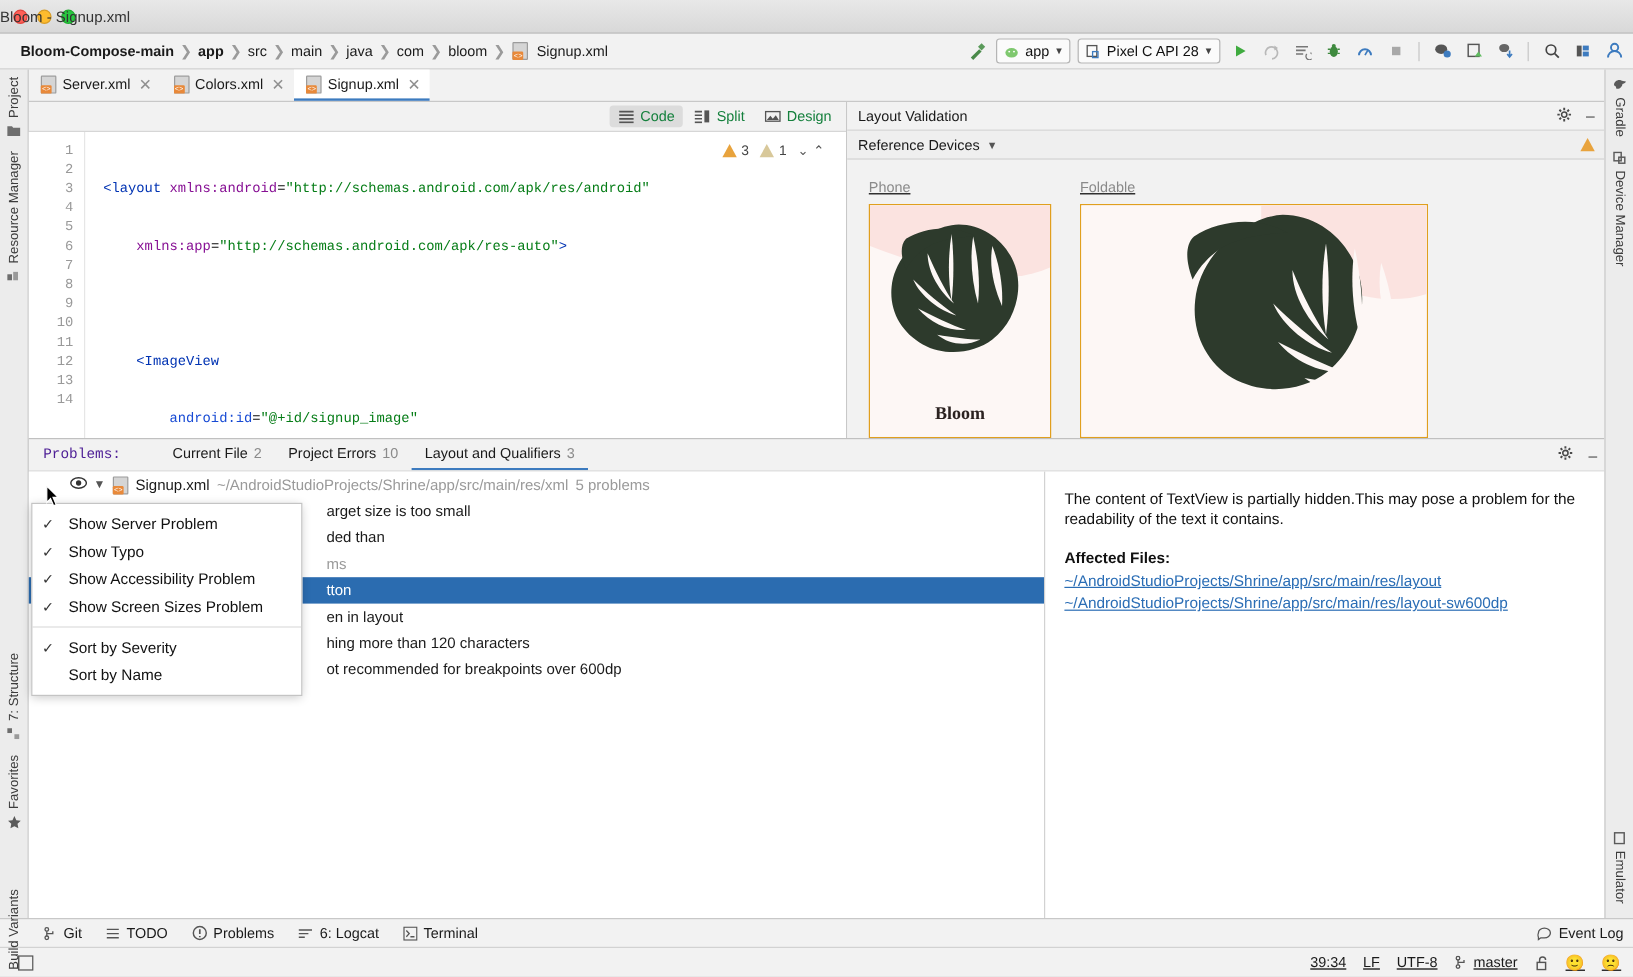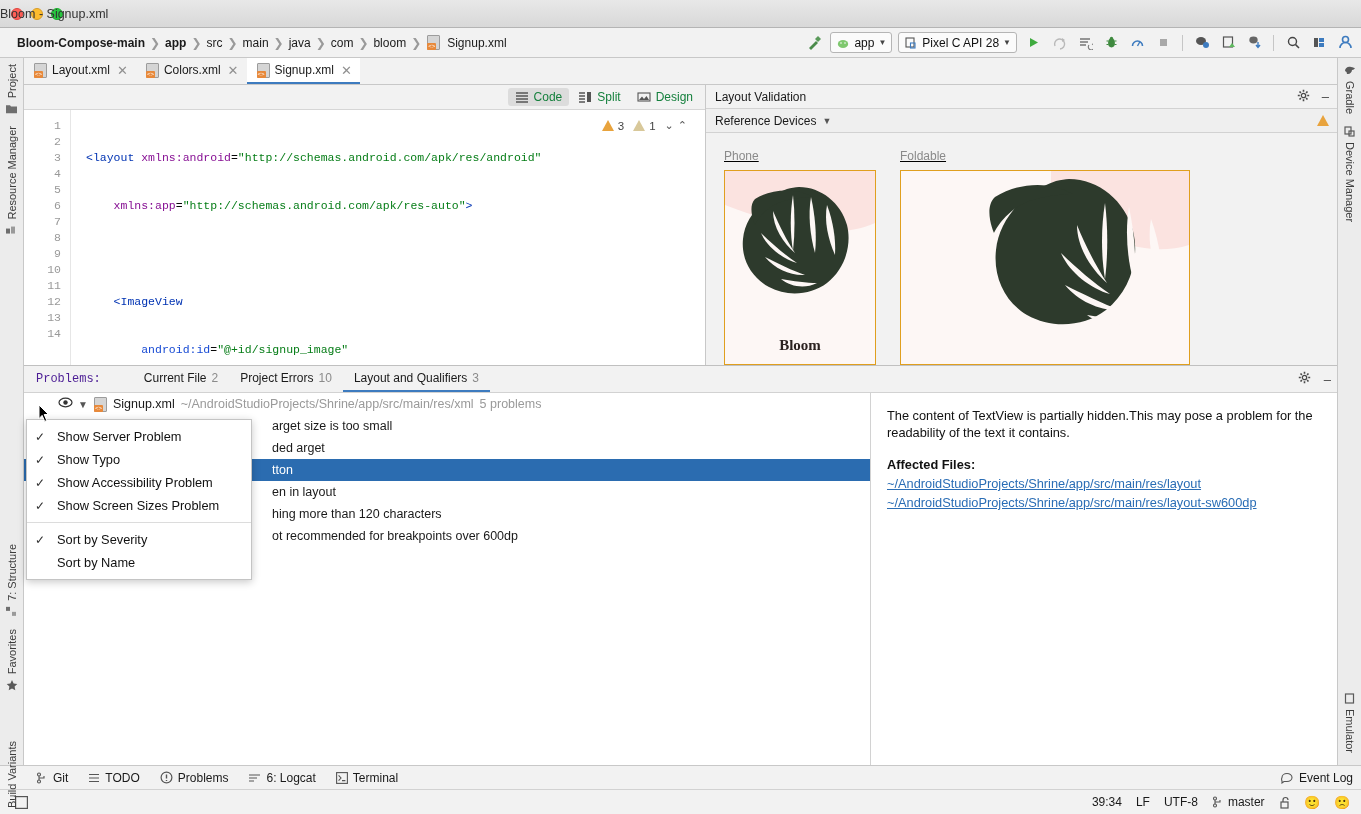--- a/index.html
+++ b/index.html
@@ -223,21 +223,21 @@
 
   
   .toolwin {
     height: 24px; background: #f2f2f2; border-top: 1px solid #c8c8c8;
     display: flex; align-items: center; padding: 0 8px 0 36px; gap: 20px; flex: none;
   }
   .twitem { display: flex; align-items: center; gap: 5px; font-size: 12px; color: #1a1a1a; }
   .twspacer { flex: 1; }
   .statusbar {
     height: 25px; background: #f2f2f2; border-top: 1px solid #d2d2d2;
-    display: flex; align-items: center; padding: 0 10px 0 10px; gap: 14px; flex: none;
+    display: flex; align-items: center; padding: 0 10px 0 10px; gap: 14px; flex: none; text-decoration: underline;
   }
   .sb-left { width: 22px; display: flex; justify-content: center; }
   .sb-spacer { flex: 1; }
   .sbitem { font-size: 12px; color: #1a1a1a; display: flex; align-items: center; gap: 4px; }
   .emoji { font-size: 13px; }
 </style>
 </head>
 <body>
 
 <div class="app">
@@ -415,21 +415,21 @@
           <span>Build Variants</span>
         </div>
       </div>
     </div>
 
     <div class="center">
 
       <div class="etabs">
         <div class="etab">
           <span class="xmlico"></span>
-          <span>Layout.xml</span>
+          <span>Server.xml</span>
           <span class="xclose">✕</span>
         </div>
         <div class="etab">
           <span class="xmlico"></span>
           <span>Colors.xml</span>
           <span class="xclose">✕</span>
         </div>
         <div class="etab active">
           <span class="xmlico"></span>
           <span>Signup.xml</span>
@@ -622,21 +622,24 @@
               <span style="color:#555;font-size:10px;margin-left:-2px;">▼</span>
               <span class="xmlico"></span>
               <span>Signup.xml</span>
               <span class="path">~/AndroidStudioProjects/Shrine/app/src/main/res/xml</span>
               <span class="np">5 problems</span>
             </div>
             <div class="prow" style="padding-left:248px;">
               <span>arget size is too small</span>
             </div>
             <div class="prow" style="padding-left:248px;">
-              <span>ded arget</span>
+              <span>ded than</span>
+            </div>
+            <div class="prow dim" style="padding-left:248px;">
+              <span>ms</span>
             </div>
             <div class="prow sel" style="padding-left:248px;">
               <span>tton</span>
             </div>
             <div class="prow" style="padding-left:248px;">
               <span>en in layout</span>
             </div>
             <div class="prow" style="padding-left:248px;">
               <span>hing more than 120 characters</span>
             </div>

